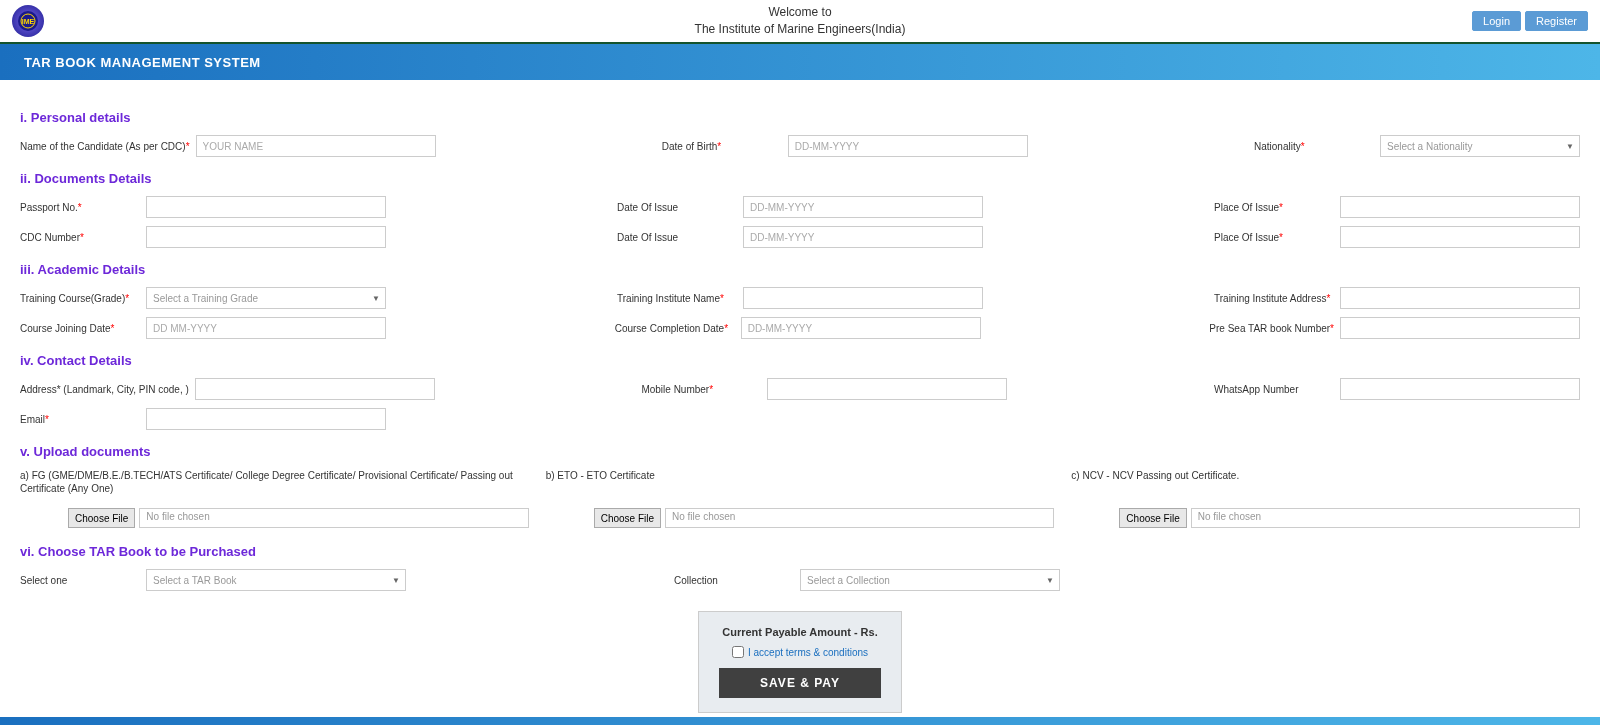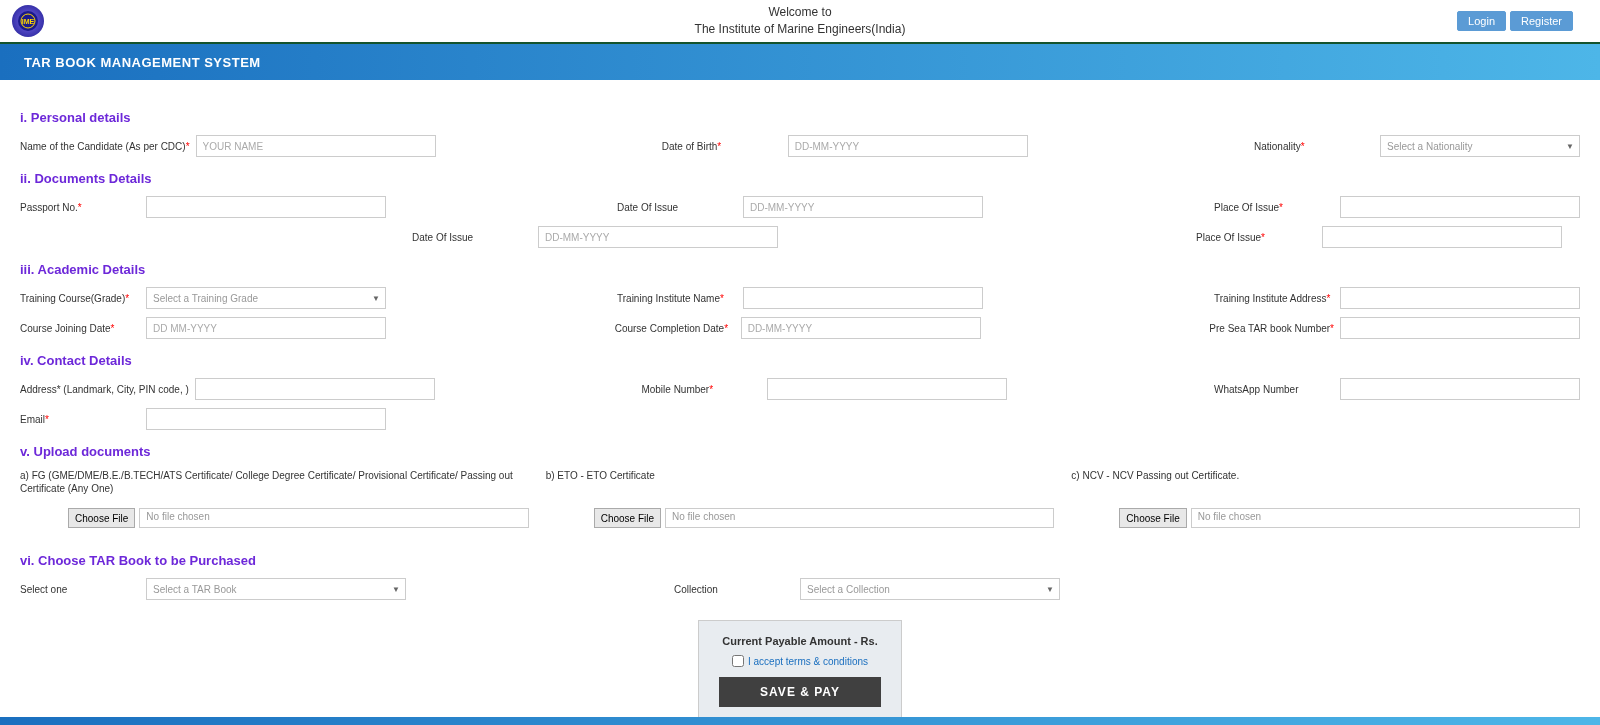--- a/index.html
+++ b/index.html
@@ -26,21 +26,21 @@
       display: flex; align-items: center; justify-content: center;
     }
     .top-bar-title {
       text-align: center;
       font-size: 12px;
       color: #333;
       line-height: 1.4;
     }
     .top-bar-actions {
       position: absolute;
-      right: 27px;
+      right: 12px;
       display: flex;
       gap: 4px;
     }
     .top-bar-actions button {
       padding: 3px 10px;
       font-size: 11px;
       border: 1px solid #ccc;
       background: #e8e8e8;
       cursor: pointer;
       border-radius: 2px;
@@ -143,21 +143,21 @@
       pointer-events: none;
       font-size: 8px;
       color: #666;
     }
 
     
     .upload-row {
       display: flex;
       align-items: flex-start;
       gap: 17px;
-      margin-bottom: 25px;
+      margin-bottom: 16px;
     }
     .upload-group {
       flex: 1;
       display: flex;
       flex-direction: column;
       gap: 3px;
     }
     .upload-label {
       font-size: 10px;
       color: #333;
@@ -315,20 +315,24 @@
       <input class="field-input" type="text" style="width: 240px; flex: 0 0 auto;" placeholder="DD-MM-YYYY">
     </div>
     <div class="spacer"></div>
     <div class="field-group">
       <label class="field-label required">Place Of Issue</label>
       <input class="field-input" type="text" style="width: 240px; flex: 0 0 auto;">
     </div>
   </div>
 
   <div class="form-row">
+    <div class="field-group">
+      <label class="field-label required">CDC Number</label>
+      <input class="field-input" type="text" style="width: 240px; flex: 0 0 auto;">
+    </div>
     <div class="spacer"></div>
     <div class="field-group">
       <label class="field-label">Date Of Issue</label>
       <input class="field-input" type="text" style="width: 240px; flex: 0 0 auto;" placeholder="DD-MM-YYYY">
     </div>
     <div class="spacer"></div>
     <div class="field-group">
       <label class="field-label required">Place Of Issue</label>
       <input class="field-input" type="text" style="width: 240px; flex: 0 0 auto;">
     </div>

